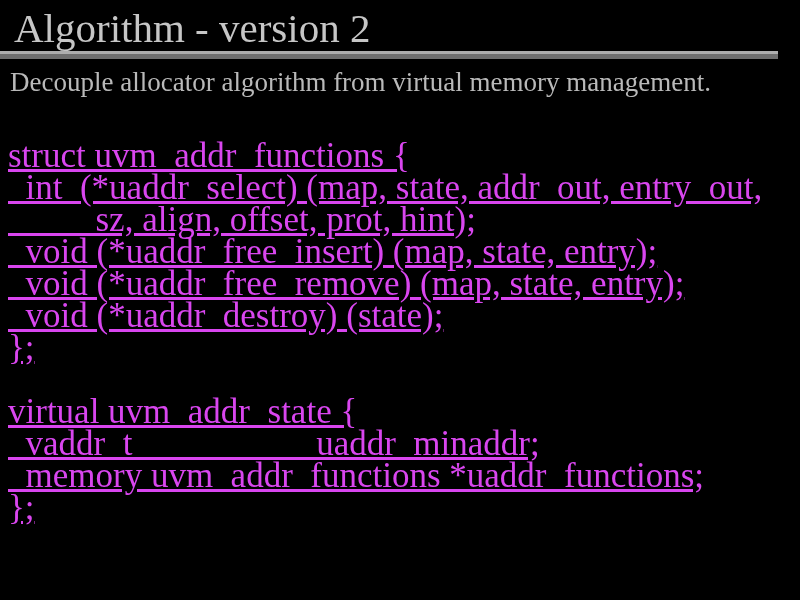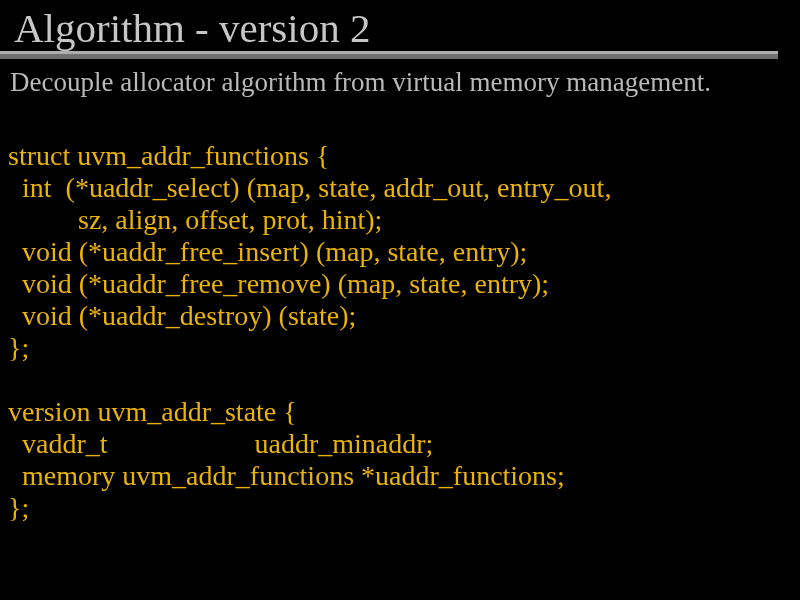--- a/index.html
+++ b/index.html
@@ -41,34 +41,35 @@
     margin: 2px;
     font-size: 27px;
     line-height: 32px;
     color: #b9b9b9;
     white-space: pre;
   }
   .code {
     position: absolute;
     left: 8px;
     margin: 0;
-    font-size: 28px;
+    font-size: 35px;
     line-height: 32px;
-    color: #eab308;
+    color: #d946ef;
     white-space: pre;
+    text-decoration: underline;
   }
   .code1 { top: 140px; }
   .code2 { top: 396px; }
   .code-line {
     height: 32px;
     white-space: pre;
   }
 </style>
 </head>
 <body>
 
 <div class="slide">
   <h1 class="title">Algorithm - version 2</h1>
   <div class="title-rule"></div>
   <p class="lead">Decouple allocator algorithm from virtual memory management.</p>
   <div class="code code1"><div class="code-line">struct uvm_addr_functions {</div><div class="code-line">  int  (*uaddr_select) (map, state, addr_out, entry_out,</div><div class="code-line">          sz, align, offset, prot, hint);</div><div class="code-line">  void (*uaddr_free_insert) (map, state, entry);</div><div class="code-line">  void (*uaddr_free_remove) (map, state, entry);</div><div class="code-line">  void (*uaddr_destroy) (state);</div><div class="code-line">};</div></div>
-  <div class="code code2"><div class="code-line">version uvm_addr_state {</div><div class="code-line">  vaddr_t                     uaddr_minaddr;</div><div class="code-line">  memory uvm_addr_functions *uaddr_functions;</div><div class="code-line">};</div></div>
+  <div class="code code2"><div class="code-line">virtual uvm_addr_state {</div><div class="code-line">  vaddr_t                     uaddr_minaddr;</div><div class="code-line">  memory uvm_addr_functions *uaddr_functions;</div><div class="code-line">};</div></div>
 </div>
 
 </body></html>

